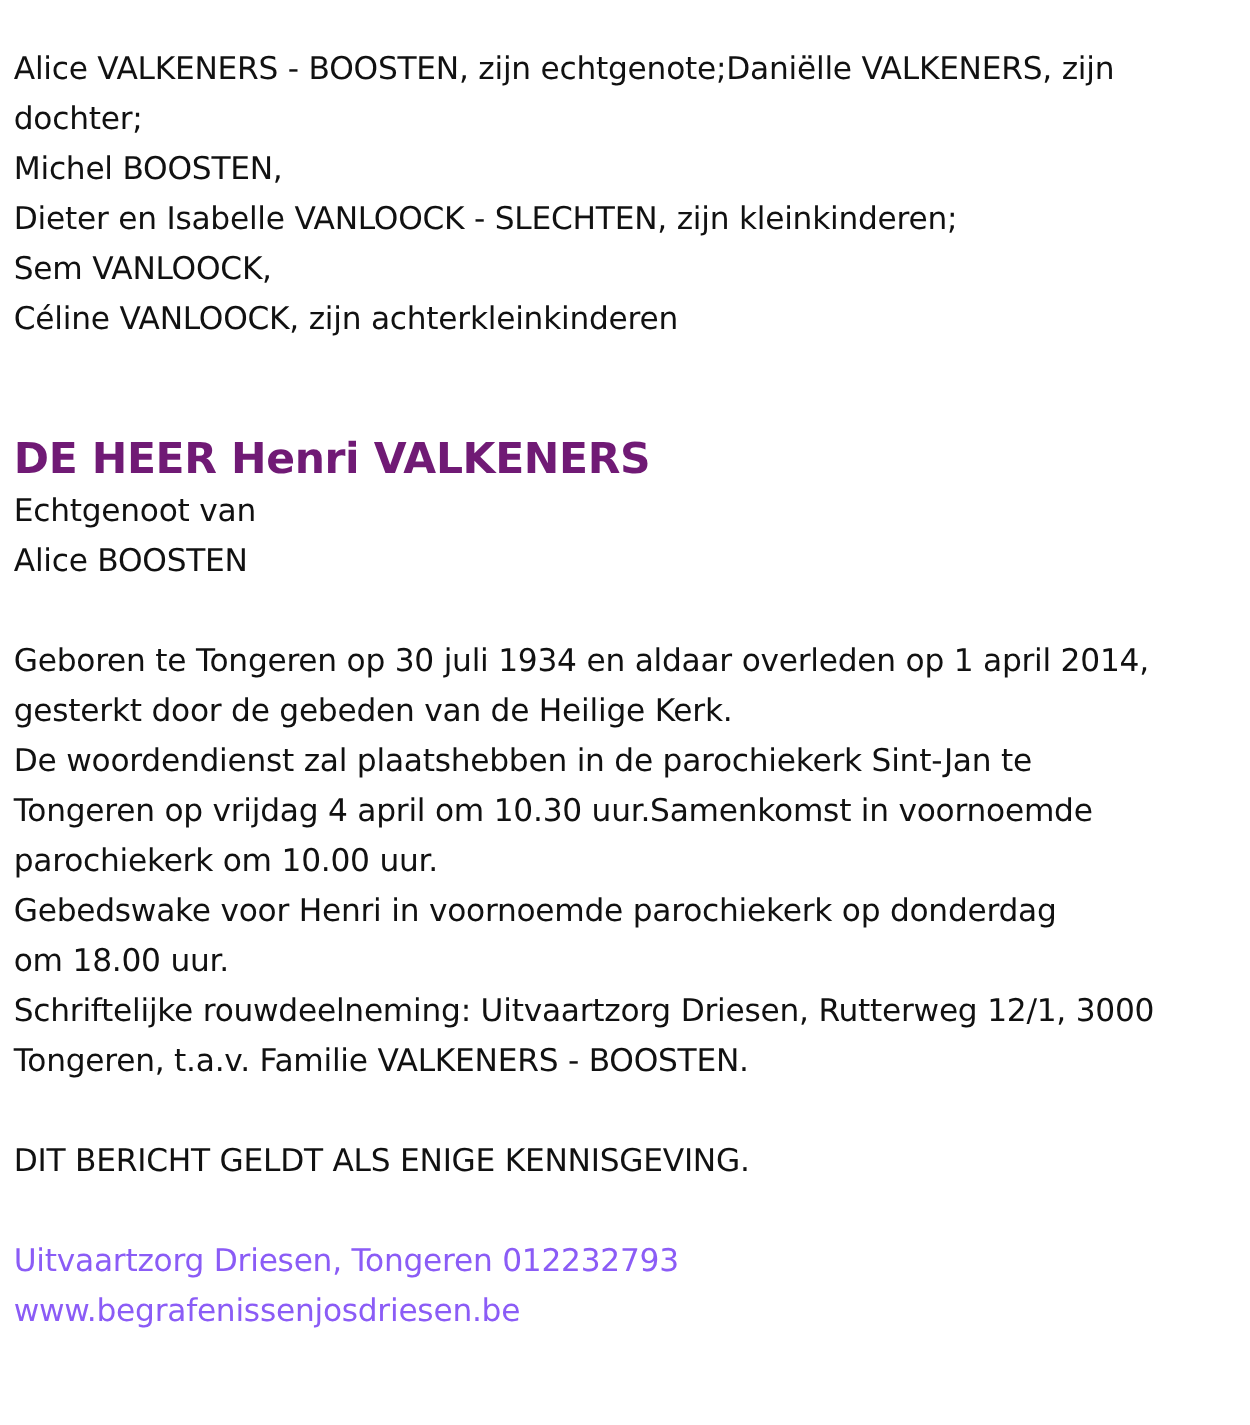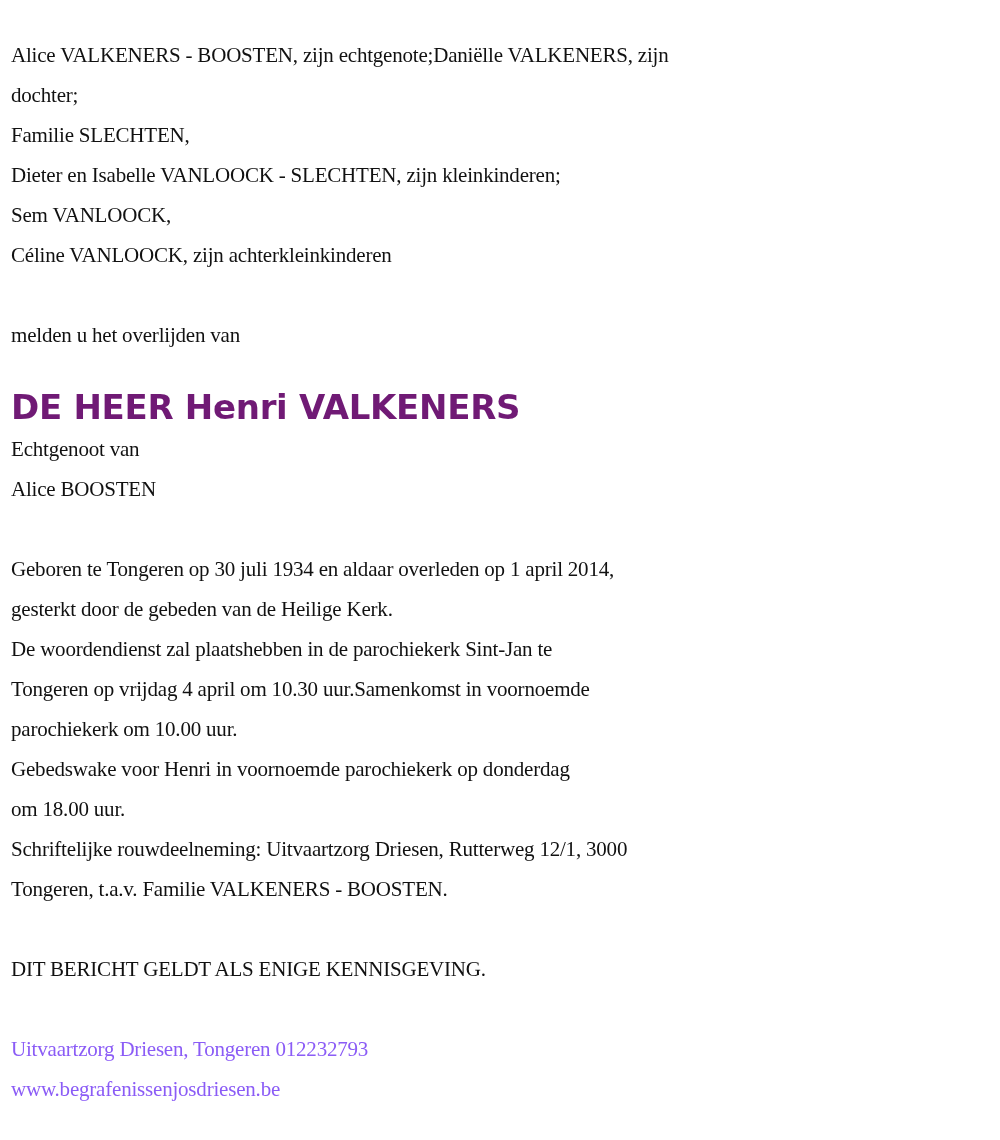--- a/index.html
+++ b/index.html
@@ -14,26 +14,25 @@
     font-family: "DejaVu Sans", sans-serif;
     color: #111111;
   }
   .page {
     position: relative;
     padding: 35px 0 0 11px;
     width: 989px;
     box-sizing: border-box;
   }
   .line {
-    font-size: 21px;
+    font-size: 25px;
     line-height: 40px;
     height: 40px;
     white-space: nowrap;
     letter-spacing: -0.2px;
-    font-family: Liberation Serif, serif;
   }
   .blank { height: 40px; }
   .title {
     font-size: 34px;
     font-weight: bold;
     line-height: 48px;
     height: 48px;
     margin-top: 28px;
     margin-bottom: -2px;
     letter-spacing: -0.3px;
@@ -45,29 +44,28 @@
   .footer-block { margin-top: 0; }
 </style>
 </head>
 <body>
 
 <div class="page">
 
   <div>
     <div class="line">Alice VALKENERS - BOOSTEN, zijn echtgenote;Daniëlle VALKENERS, zijn</div>
     <div class="line">dochter;</div>
-    <div class="line">Familie SLECHTEN,</div>
+    <div class="line">Michel BOOSTEN,</div>
     <div class="line">Dieter en Isabelle VANLOOCK - SLECHTEN, zijn kleinkinderen;</div>
     <div class="line">Sem VANLOOCK,</div>
     <div class="line">Céline VANLOOCK, zijn achterkleinkinderen</div>
   </div>
 
   <div class="blank"></div>
 
-  <div class="line">melden u het overlijden van</div>
 
   <div class="title">DE HEER Henri VALKENERS</div>
 
   <div class="line">Echtgenoot van</div>
   <div class="line">Alice BOOSTEN</div>
 
   <div class="blank"></div>
 
   <div>
     <div class="line">Geboren te Tongeren op 30 juli 1934 en aldaar overleden op 1 april 2014,</div>

